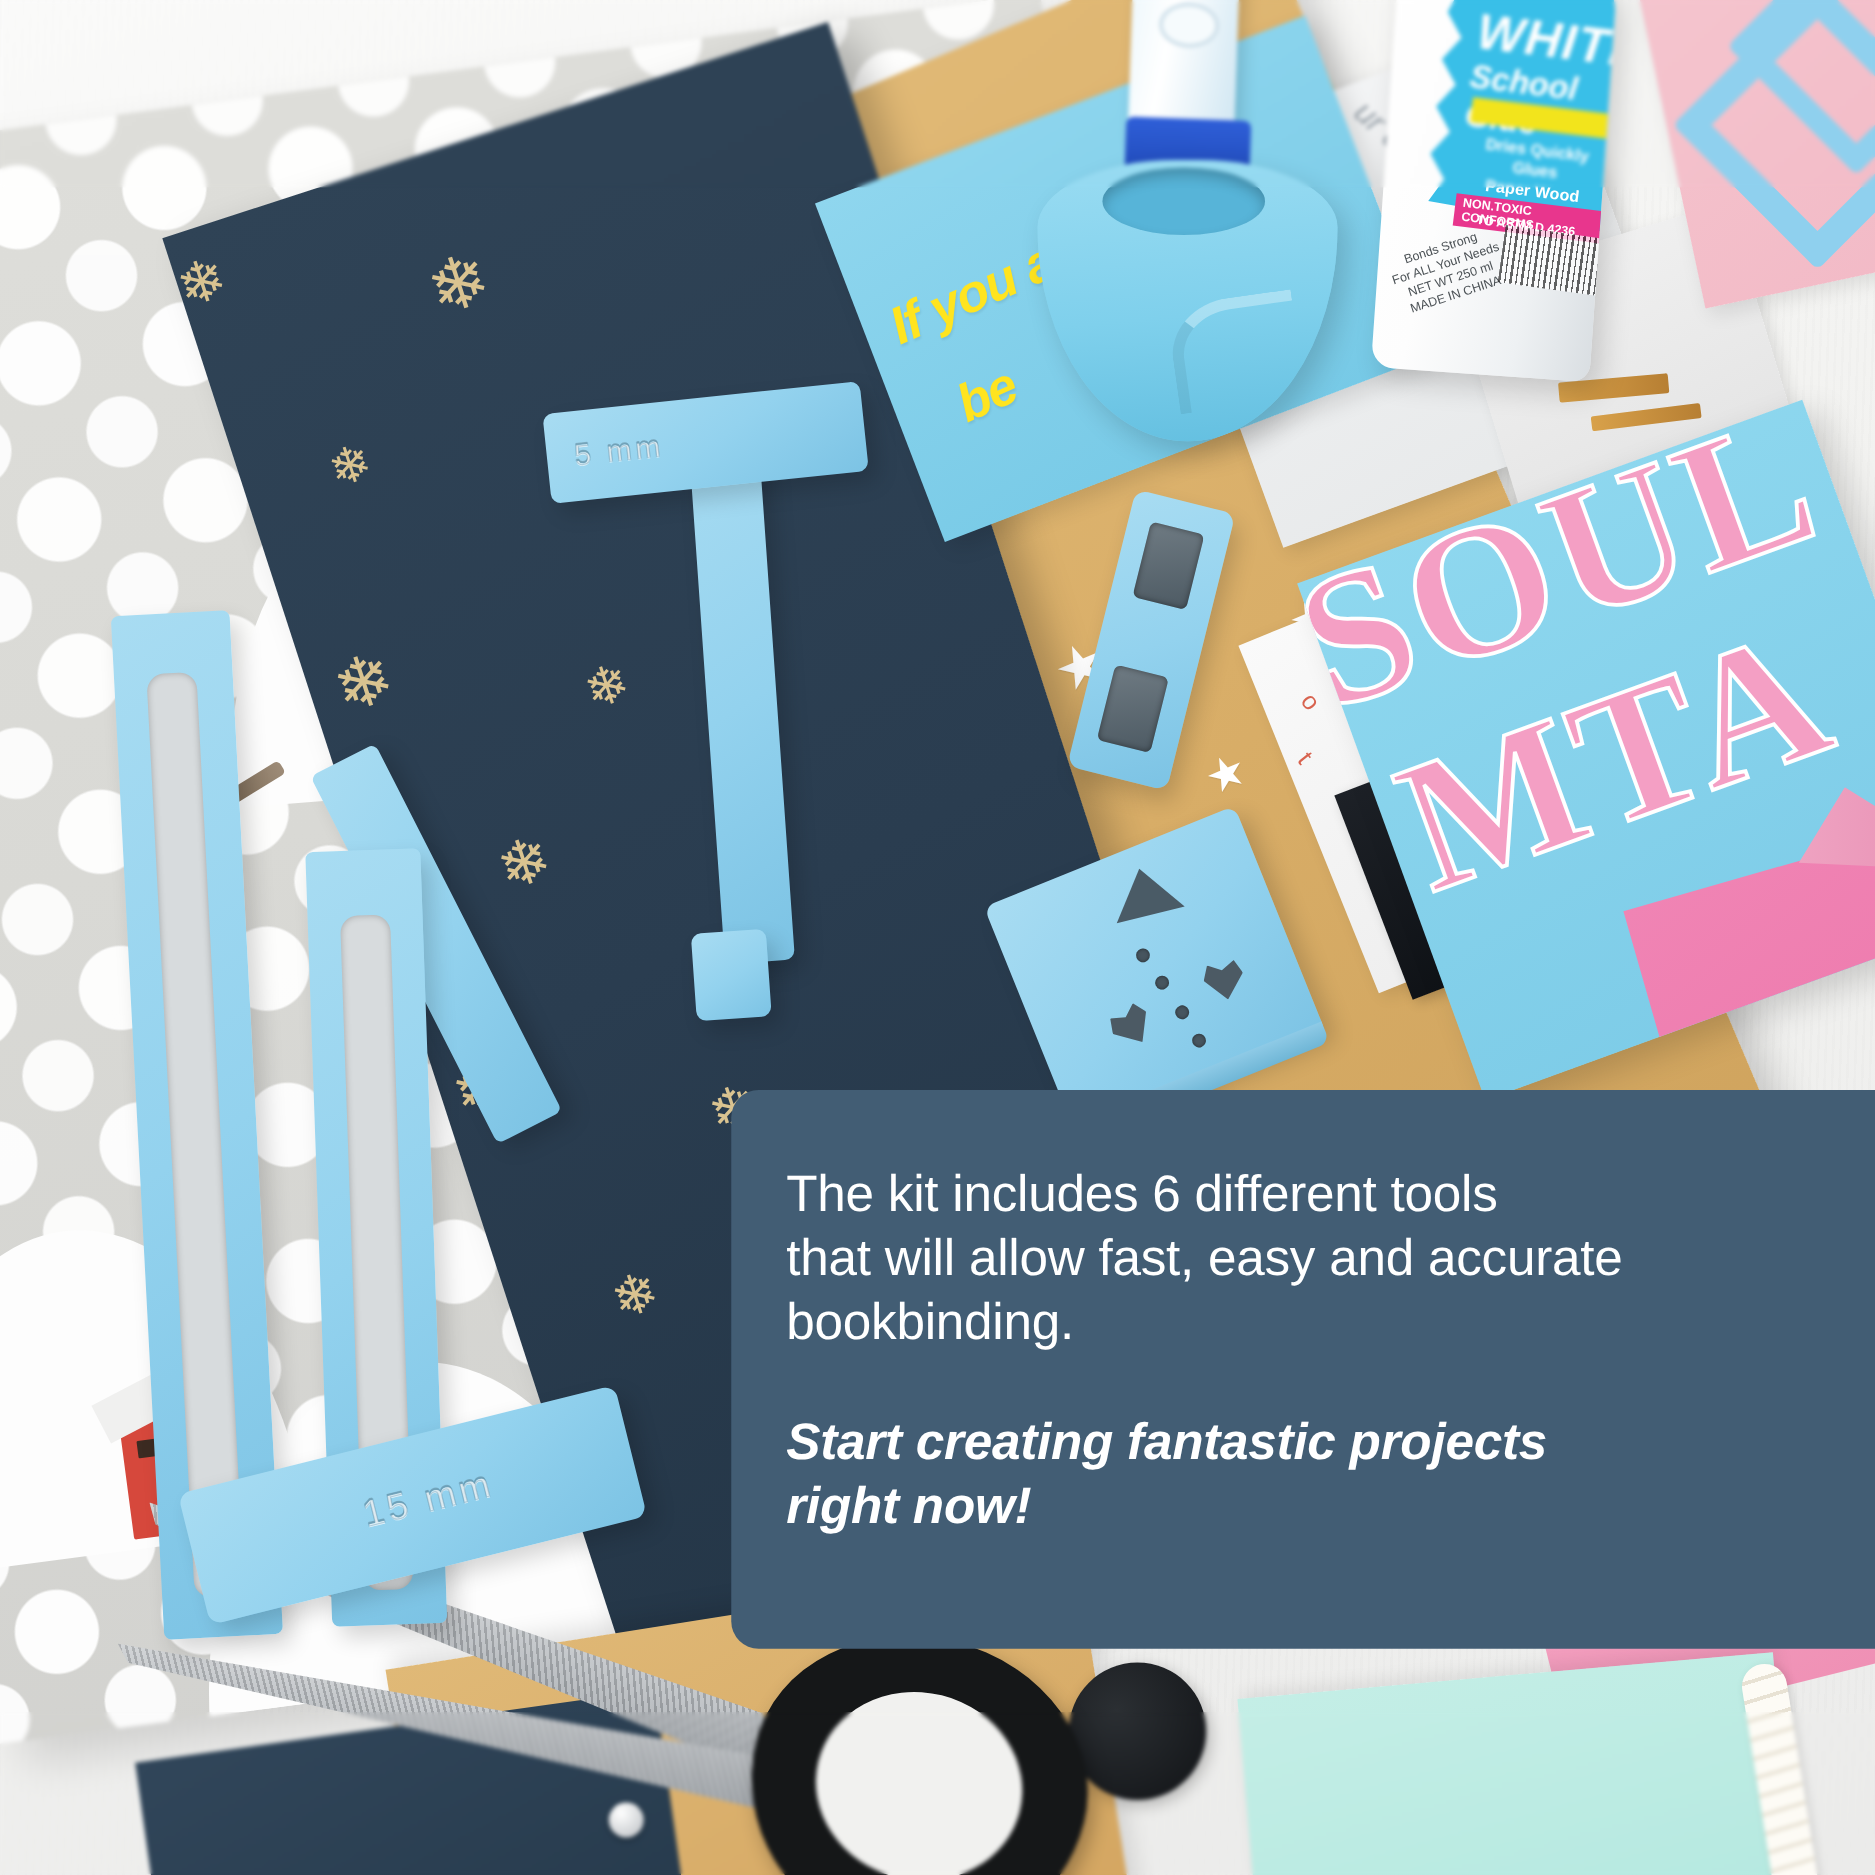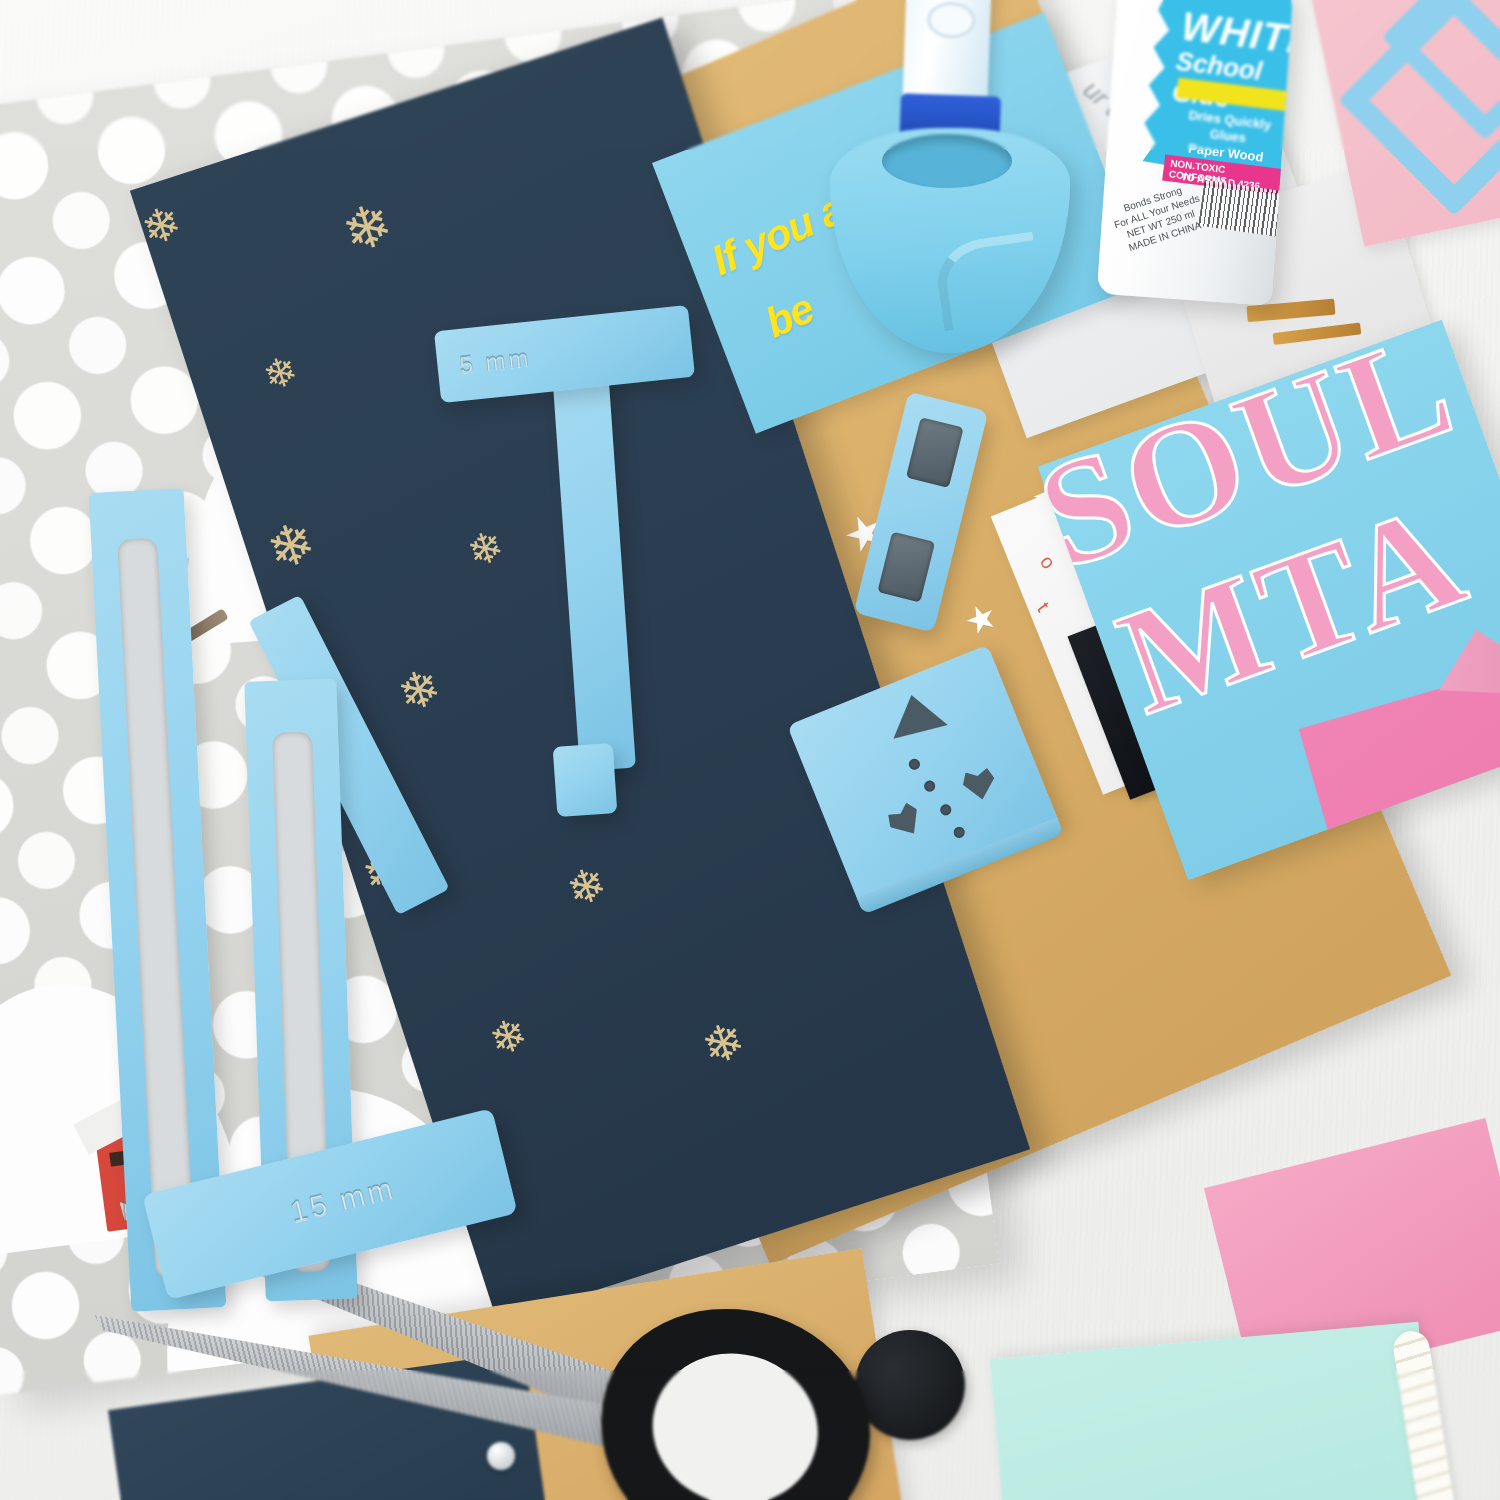--- a/index.html
+++ b/index.html
@@ -517,14 +517,21 @@
     <div class="dot" style="left:110px;top:132px;"></div>
     <div class="dot" style="left:114px;top:158px;"></div>
     <div class="heart" style="left:58px;top:118px;transform:rotate(-12deg);"></div>
     <div class="heart" style="left:140px;top:112px;transform:rotate(10deg);"></div>
     <div class="lip"></div>
   </div>
 
   <div class="blurtop"></div>
   <div class="blurbot"></div>
 
+  <div class="caption">
+    <div class="cap-body">The kit includes 6 different tools
+that will allow fast, easy and accurate
+bookbinding.</div>
+    <div class="cap-cta">Start creating fantastic projects
+right now!</div>
+  </div>
 
 </div>
 
 </body></html>

